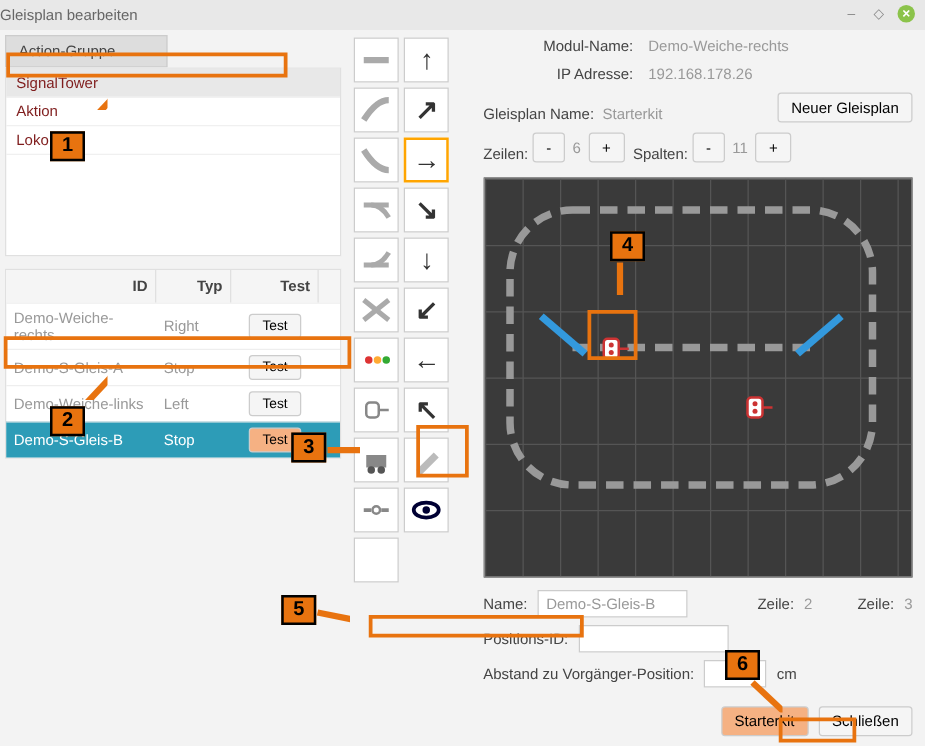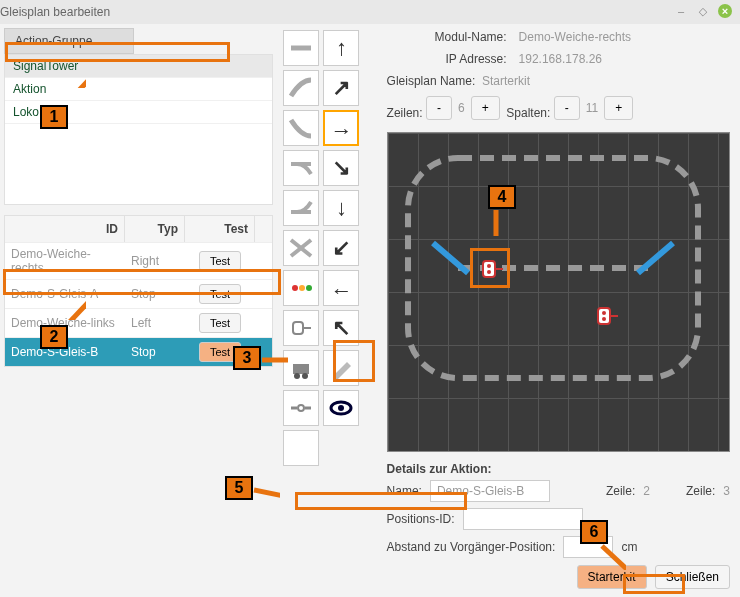--- a/index.html
+++ b/index.html
@@ -5,21 +5,21 @@
 *{box-sizing:border-box;margin:0;padding:0;font-family:Arial,sans-serif;font-size:12px;}
 body{background:#f3f3f3;width:740px;height:597px;position:relative;overflow:hidden;color:#444;}
 .titlebar{height:24px;background:#e8e8e8;text-align:left;line-height:24px;font-size:12px;color:#666;position:relative;}
 .winctl{position:absolute;right:8px;top:4px;display:flex;gap:8px;}
 .winctl span{width:14px;height:14px;display:inline-flex;align-items:center;justify-content:center;color:#888;font-size:11px;}
 .winctl .close{background:#8bc34a;border-radius:50%;color:#fff;font-weight:bold;}
 .content{display:flex;height:calc(100% - 24px);}
 .left{width:280px;padding:4px;display:flex;flex-direction:column;}
 .left-header{background:#ddd;padding:5px 10px;font-weight:normal;border:1px solid #ccc;width:130px;}
 .group-list{border:1px solid #e0e0e0;min-height:150px;background:#fff;}
-.group-list .row{padding:4px 8px;color:#14532d;border-bottom:1px solid #f0f0f0;}
+.group-list .row{padding:4px 8px;color:#7f1d1d;border-bottom:1px solid #f0f0f0;}
 .group-list .row.sel{background:#e8e8e8;}
 .id-table{margin-top:10px;background:#fff;border:1px solid #e0e0e0;}
 .tbl-head{display:flex;background:#f5f5f5;}
 .tbl-head .cell{padding:6px;font-weight:bold;text-align:right;border-right:1px solid #e0e0e0;}
 .tbl-row{display:flex;align-items:center;border-top:1px solid #eee;}
 .tbl-row .cell{padding:4px 6px;color:#999;}
 .tbl-row.sel{background:#2d9cb7;color:#fff;}
 .tbl-row.sel .cell{color:#fff;}
 .c1{width:120px;}.c2{width:60px;}.c3{width:70px;text-align:center;}
 .test-btn{background:#f5f5f5;border:1px solid #ccc;padding:3px 10px;border-radius:3px;cursor:pointer;font-size:11px;}
@@ -208,20 +208,21 @@
         <div class="info-value">Demo-Weiche-rechts</div>
       </div>
     <div class="info-row">
         <div class="info-label">IP Adresse:</div>
         <div class="info-value">192.168.178.26</div>
       </div>
     <div class="info-row">
       <span>Gleisplan Name:</span>&nbsp;&nbsp;
       <span class="info-value">Starterkit</span>
       <span style="flex:1"></span>
+      <button class="btn">Neuer Gleisplan</button>
     </div>
     <div class="info-row">
       <span>Zeilen:</span>&nbsp;
       <div class="stepper">
         <button class="btn">-</button>
         <span class="info-value">6</span>
         <button class="btn">+</button>
       </div>
       &nbsp;&nbsp;<span>Spalten:</span>&nbsp;
       <div class="stepper">
@@ -267,21 +268,20 @@
         <g transform="translate(210,175)">
             <rect width="12" height="16" rx="3" fill="#fff" stroke="#c33" stroke-width="2"></rect>
             <circle cx="6" cy="5" r="2" fill="#c33"></circle>
             <circle cx="6" cy="11" r="2" fill="#c33"></circle>
             <line x1="12" y1="8" x2="20" y2="8" stroke="#c33" stroke-width="2"></line>
           </g>
       </svg>
     </div>
 
     <div class="details">
-      <div style="font-weight:bold;margin-bottom:4px">Details zur Aktion:</div>
       <div class="details-row">
         <span>Name:</span>
         <span class="input" style="width:120px">Demo-S-Gleis-B</span>
         <span style="width:40px"></span>
         <span>Zeile:</span>
         <span class="info-value">2</span>
         <span style="width:20px"></span>
         <span>Zeile:</span>
         <span class="info-value">3</span>
       </div>

